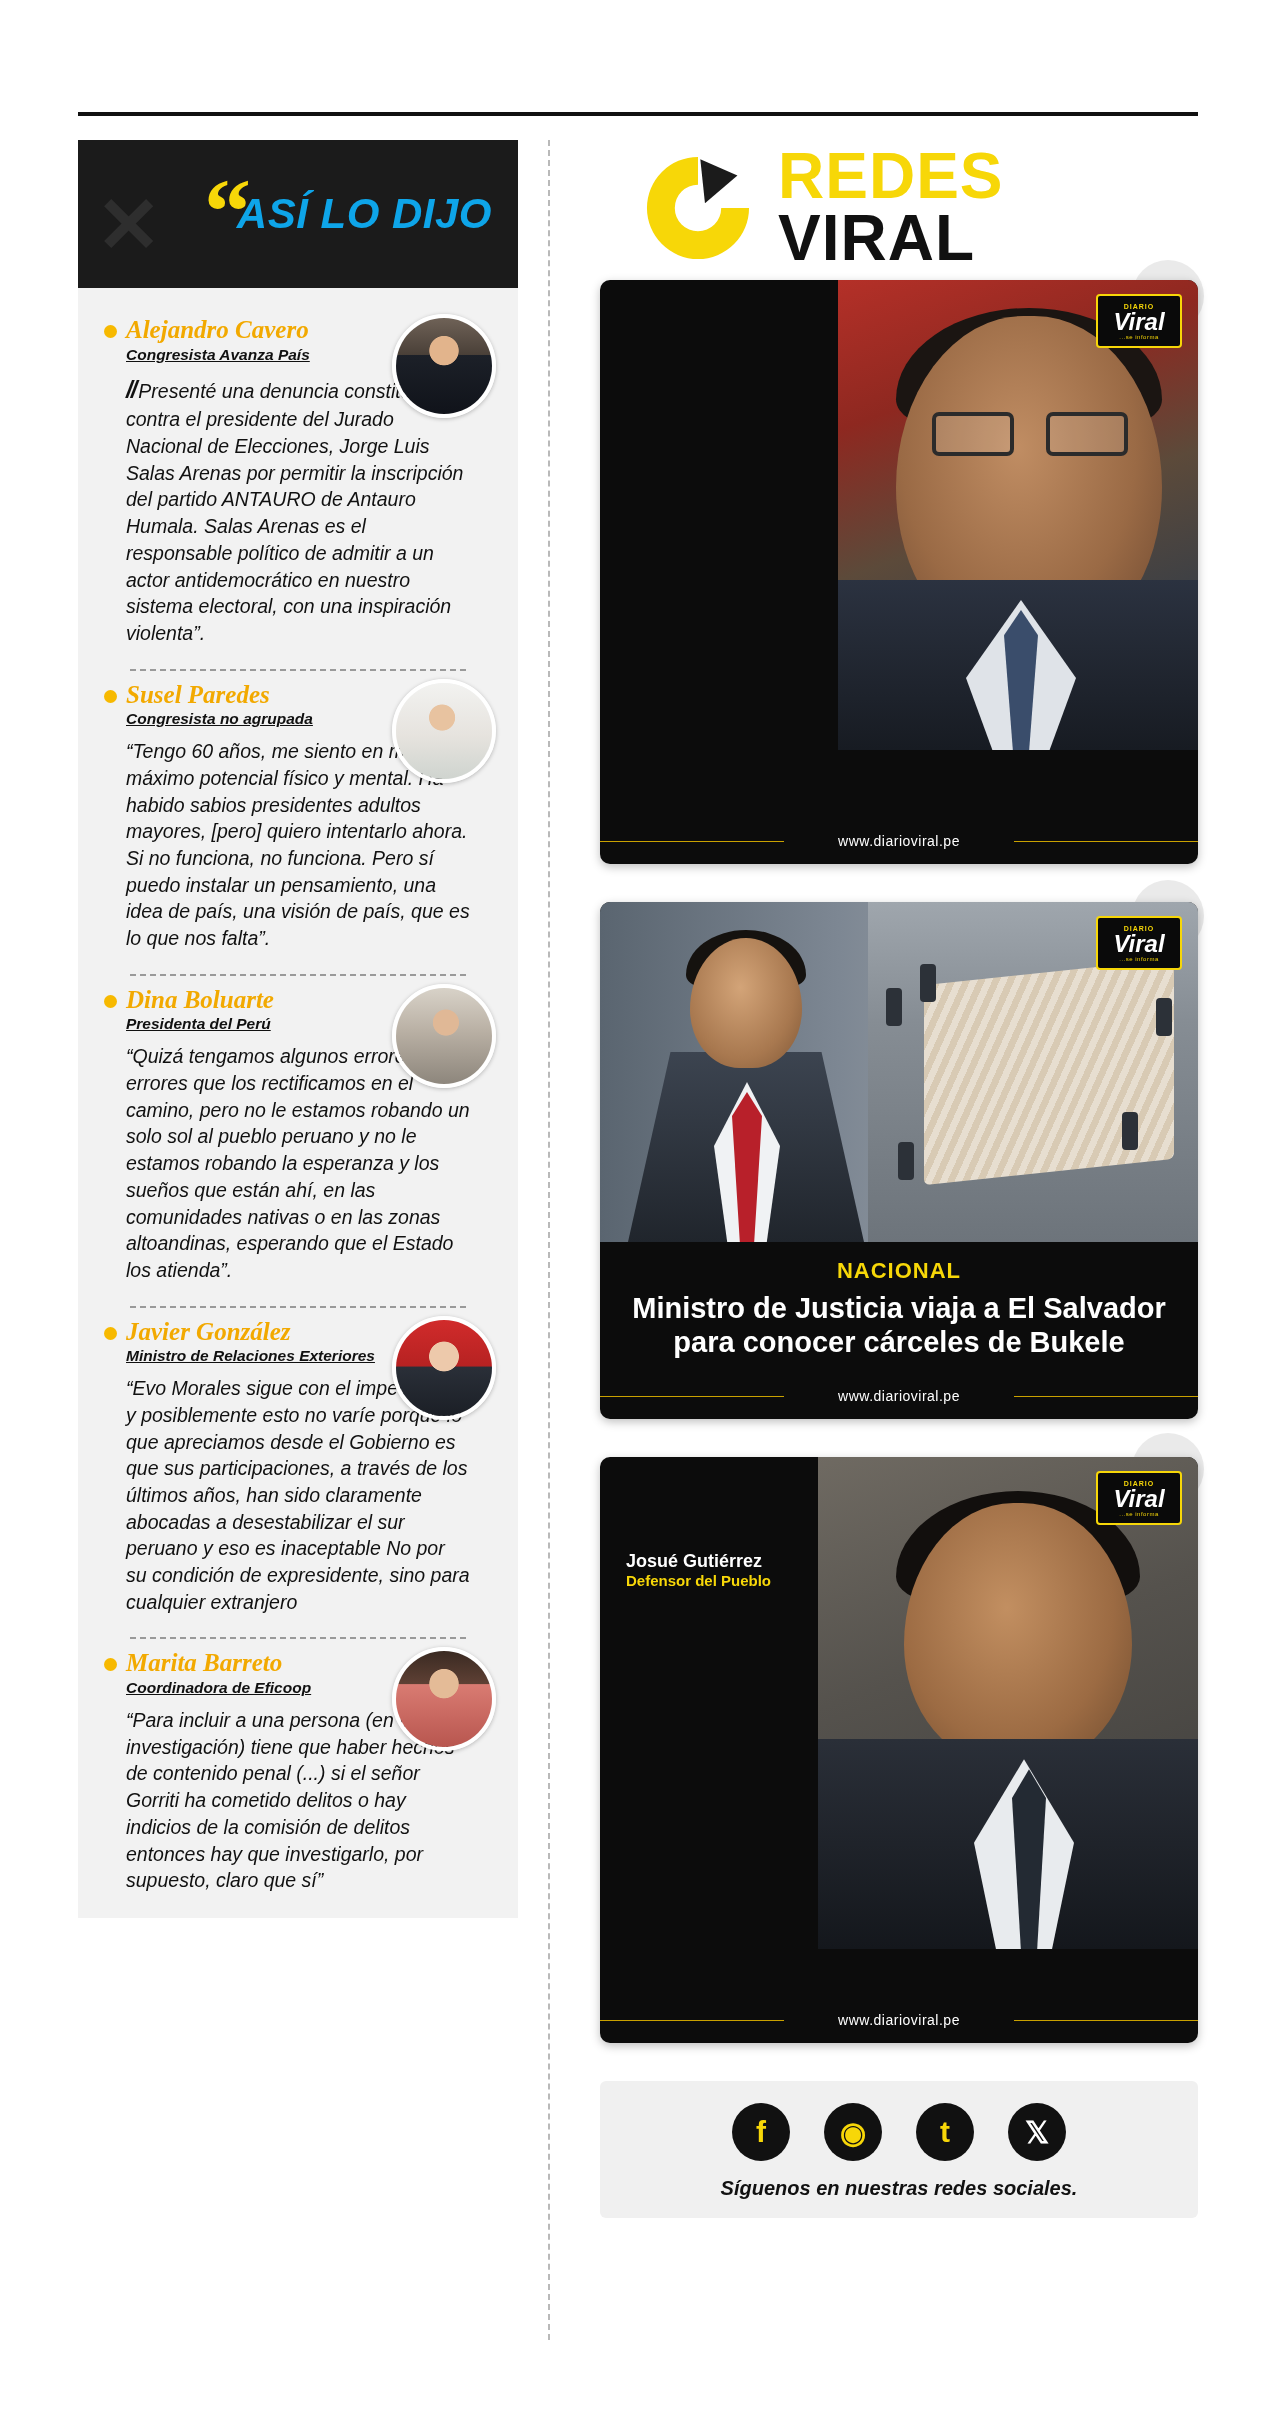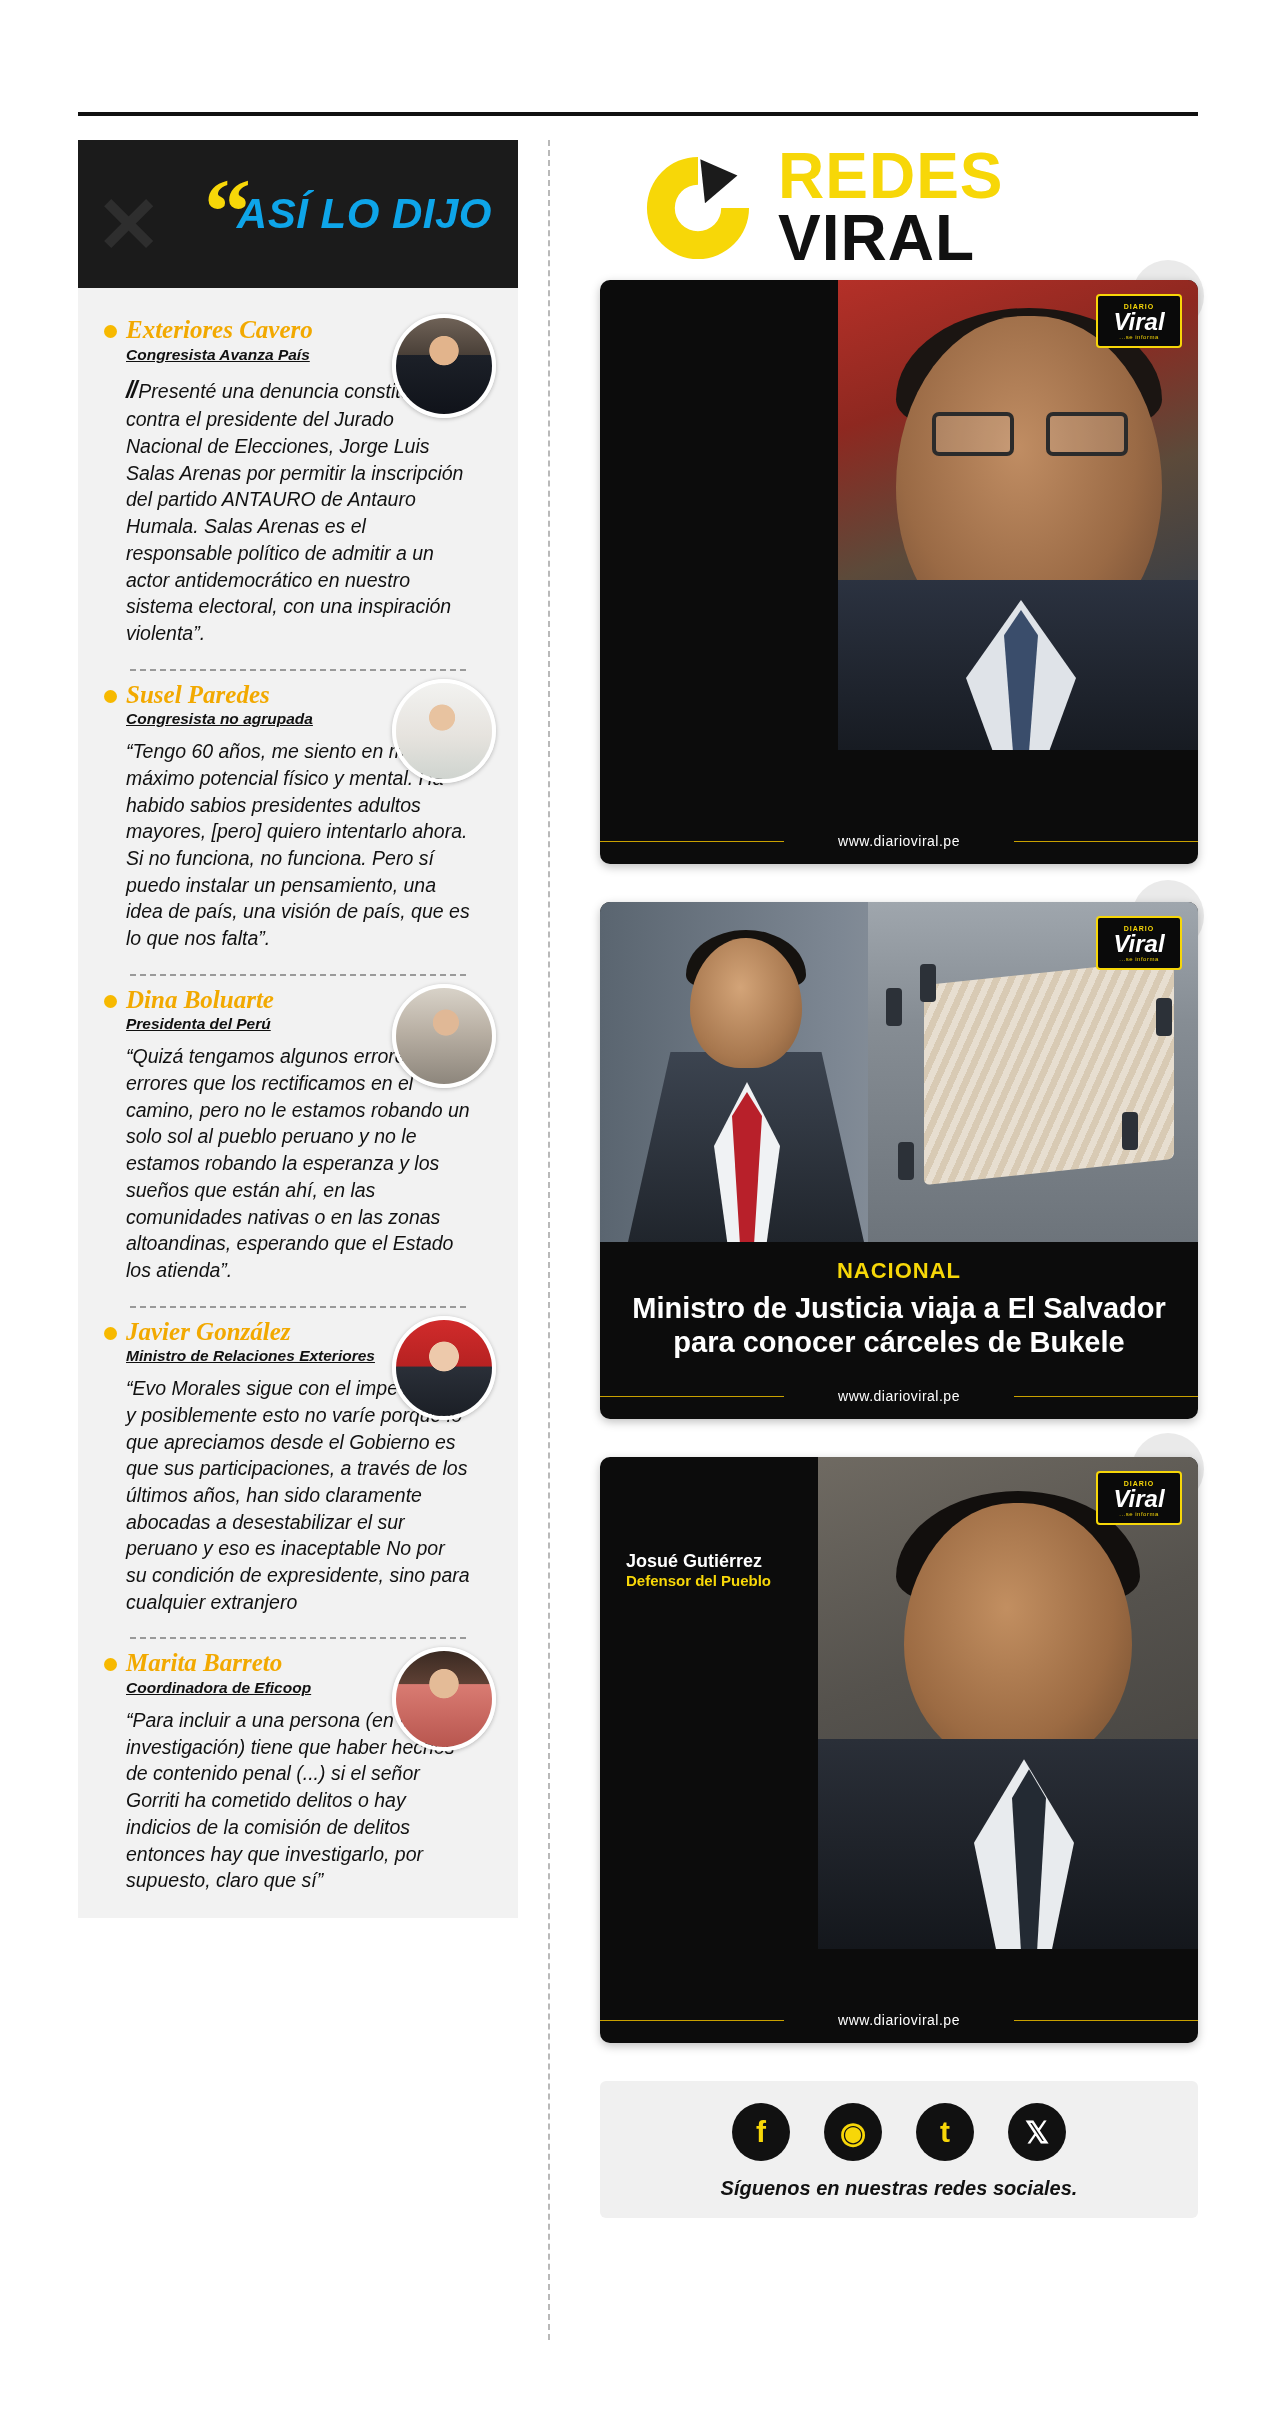--- a/index.html
+++ b/index.html
@@ -270,21 +270,21 @@
     <div class="quote-body">
 
       <div class="q-item">
         <div class="avatar">
           <div class="inner" style="background:
             radial-gradient(circle at 50% 34%, #e2b48c 0 18%, rgba(0,0,0,0) 19%),
             linear-gradient(180deg,#6f6257 0%,#4a4038 38%,#1c2028 39%,#10131a 100%);"></div>
         </div>
         <div class="q-name-row">
           <span class="dot"></span>
-          <span class="q-name">Exteriores Cavero</span>
+          <span class="q-name">Alejandro Cavero</span>
         </div>
         <div class="q-role">Congresista Avanza País</div>
         <div class="q-text"><span class="marks">//</span><span>Presenté una denuncia constitucional contra el presidente del Jurado Nacional de Elecciones, Jorge Luis Salas Arenas por permitir la inscripción del partido ANTAURO de Antauro Humala. Salas Arenas es el responsable político de admitir a un actor antidemocrático en nuestro sistema electoral, con una inspiración violenta”.</span></div>
         <div class="sep"></div>
       </div>
 
       <div class="q-item">
         <div class="avatar">
           <div class="inner" style="background:
             radial-gradient(circle at 48% 36%, #e8c3a0 0 16%, rgba(0,0,0,0) 17%),

